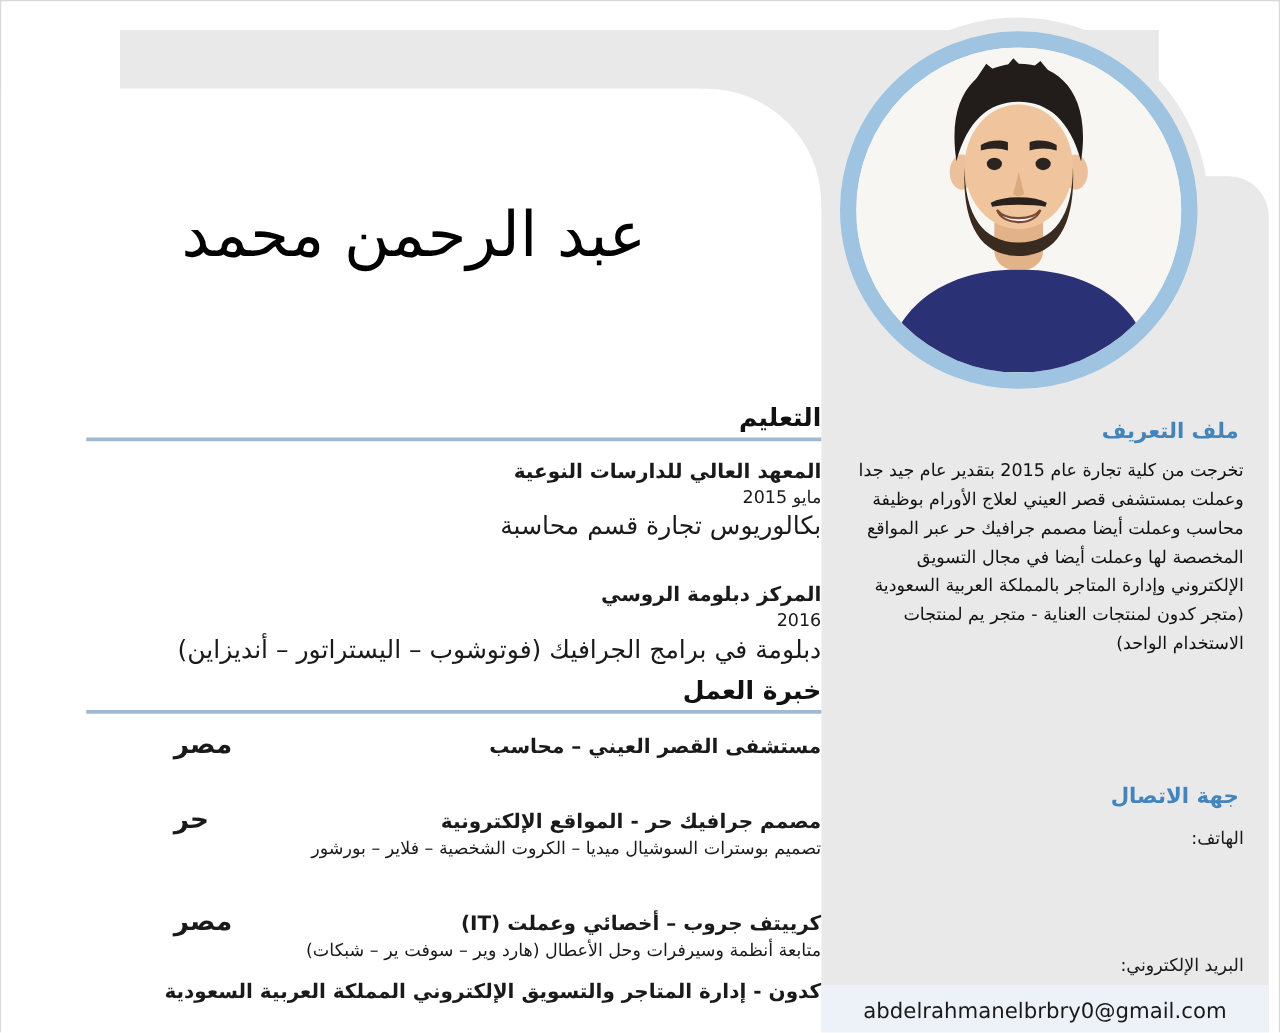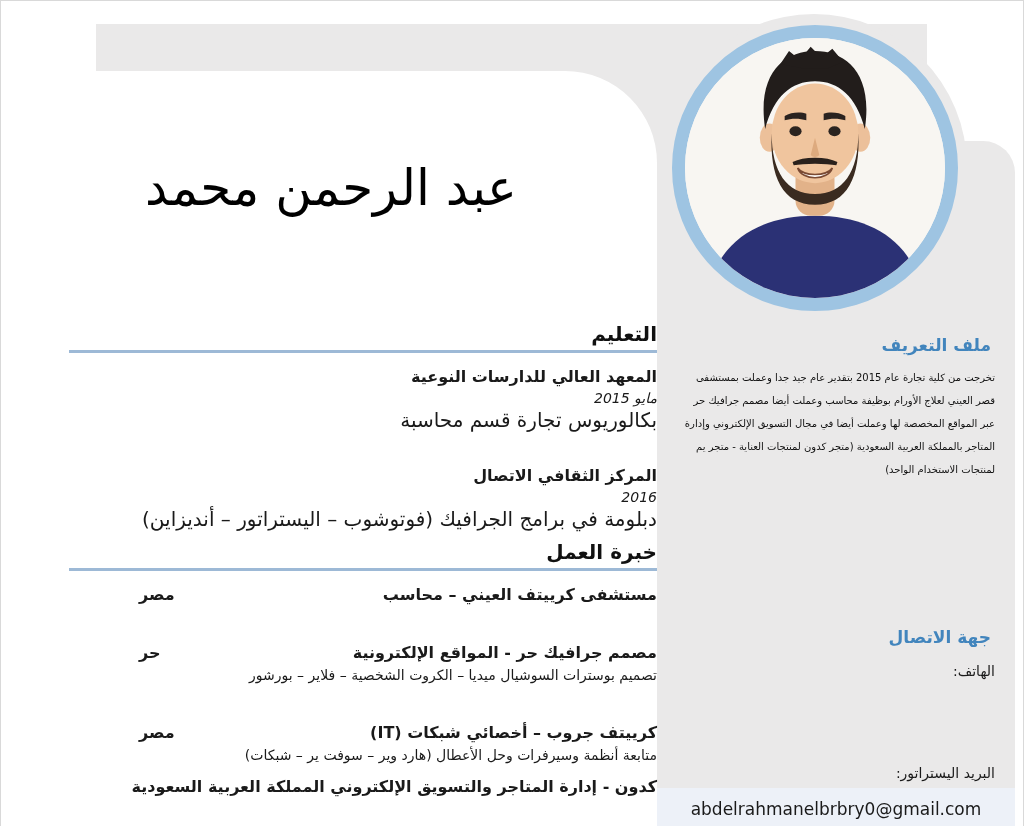--- a/index.html
+++ b/index.html
@@ -28,35 +28,35 @@
     position:absolute;left:70px;top:108px;width:520px;
     text-align:center;font-size:50px;line-height:1.25;color:#000;
     direction:rtl;font-weight:500;letter-spacing:0;margin-top:48px;
   }
   
   .main-col{position:absolute;left:68px;top:320px;width:588px;direction:rtl;text-align:right;}
   .section-heading{font-size:20px;font-weight:bold;color:#111;line-height:26px;margin:0;}
   .rule{height:3px;background:#9db9d6;margin-top:3px;}
   .edu-item{margin-top:13px;}
   .edu-title{font-size:16px;font-weight:bold;line-height:22px;}
-  .edu-date{font-size:14px;line-height:21px;font-style:italic;}
+  .edu-date{font-size:14px;line-height:21px;}
   .edu-detail{font-size:20px;line-height:22px;}
   .edu-gap{height:21px;}
   .xp-section{margin-top:9px;}
   .xp-item{margin-top:13px;}
   .xp-row{display:flex;justify-content:space-between;align-items:baseline;padding-left:70px;}
   .xp-title{font-size:16px;font-weight:bold;line-height:22px;}
-  .xp-loc{font-size:16px;font-weight:bold;line-height:22px;}
+  .xp-loc{font-size:21px;font-weight:bold;line-height:22px;}
   .xp-detail{font-size:14px;line-height:22px;}
   .xp-gap{height:23px;}
   .xp-final{margin-top:9px;font-size:16px;font-weight:bold;line-height:23px;padding-left:60px;}
   
   .profile-block{position:absolute;left:676px;top:328px;width:318px;direction:rtl;text-align:right;}
   .side-heading{font-size:17px;font-weight:bold;color:#4285bd;line-height:24px;margin:4px;}
-  .profile-body{margin-top:9px;font-size:10px;line-height:23px;color:#111;}
+  .profile-body{margin-top:9px;font-size:14px;line-height:23px;color:#111;}
   .contact-block{position:absolute;left:676px;top:620px;width:318px;direction:rtl;text-align:right;}
   .contact-label{margin-top:12px;font-size:14px;line-height:21px;}
   .contact-phone{font-size:15px;line-height:22px;direction:ltr;text-align:right;}
   .email-label{position:absolute;left:676px;top:761px;width:318px;direction:rtl;text-align:right;font-size:14px;line-height:22px;}
   .email-band{
     position:absolute;left:656px;top:787px;width:358px;height:42px;
     background:#edf1f8;display:flex;align-items:center;justify-content:center;
   }
   .email-band a{font-size:17px;color:#1a1a1a;text-decoration:none;font-family:"DejaVu Sans","Liberation Sans",sans-serif;}
 </style>
@@ -113,69 +113,69 @@
 
       <div class="edu-item">
         <div class="edu-title">المعهد العالي للدارسات النوعية</div>
         <div class="edu-date">مايو 2015</div>
         <div class="edu-detail">بكالوريوس تجارة قسم محاسبة</div>
       </div>
 
       <div class="edu-gap"></div>
 
       <div class="edu-item">
-        <div class="edu-title">المركز الثقافي الاتصال</div>
+        <div class="edu-title">المركز دبلومة الروسي</div>
         <div class="edu-date">2016</div>
         <div class="edu-detail">دبلومة في برامج الجرافيك (فوتوشوب – اليستراتور – أنديزاين)</div>
       </div>
     </div>
 
     <div class="xp-section">
       <h2 class="section-heading">خبرة العمل</h2>
       <div class="rule"></div>
 
       <div class="xp-item">
         <div class="xp-row">
-          <span class="xp-title">مستشفى كرييتف العيني – محاسب</span>
+          <span class="xp-title">مستشفى القصر العيني – محاسب</span>
           <span class="xp-loc">مصر</span>
         </div>
       </div>
 
       <div class="xp-gap"></div>
 
       <div class="xp-item">
         <div class="xp-row">
           <span class="xp-title">مصمم جرافيك حر - المواقع الإلكترونية</span>
           <span class="xp-loc">حر</span>
         </div>
         <div class="xp-detail">تصميم بوسترات السوشيال ميديا – الكروت الشخصية – فلاير – بورشور</div>
       </div>
 
       <div class="xp-gap"></div>
 
       <div class="xp-item">
         <div class="xp-row">
-          <span class="xp-title">كرييتف جروب – أخصائي شبكات (IT)</span>
+          <span class="xp-title">كرييتف جروب – أخصائي وعملت (IT)</span>
           <span class="xp-loc">مصر</span>
         </div>
         <div class="xp-detail">متابعة أنظمة وسيرفرات وحل الأعطال (هارد وير – سوفت ير – شبكات)</div>
       </div>
 
       <div class="xp-final">كدون - إدارة المتاجر والتسويق الإلكتروني المملكة العربية السعودية</div>
     </div>
   </div>
 
   <div class="profile-block">
     <h3 class="side-heading">ملف التعريف</h3>
     <div class="profile-body">تخرجت من كلية تجارة عام 2015 بتقدير عام جيد جدا وعملت بمستشفى قصر العيني لعلاج الأورام بوظيفة محاسب وعملت أيضا مصمم جرافيك حر عبر المواقع المخصصة لها وعملت أيضا في مجال التسويق الإلكتروني وإدارة المتاجر بالمملكة العربية السعودية (متجر كدون لمنتجات العناية - متجر يم لمنتجات الاستخدام الواحد)</div>
   </div>
 
   <div class="contact-block">
     <h3 class="side-heading">جهة الاتصال</h3>
     <div class="contact-label">الهاتف:</div>
   </div>
 
-  <div class="email-label">البريد اليستراتور:</div>
+  <div class="email-label">البريد الإلكتروني:</div>
   <div class="email-band">
     <a href="#">abdelrahmanelbrbry0@gmail.com</a>
   </div>
 
 </div>
 
 </body></html>

